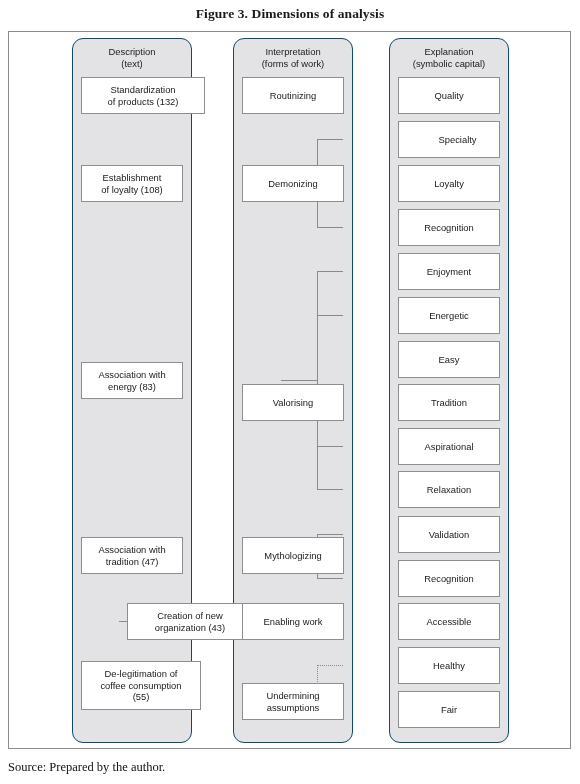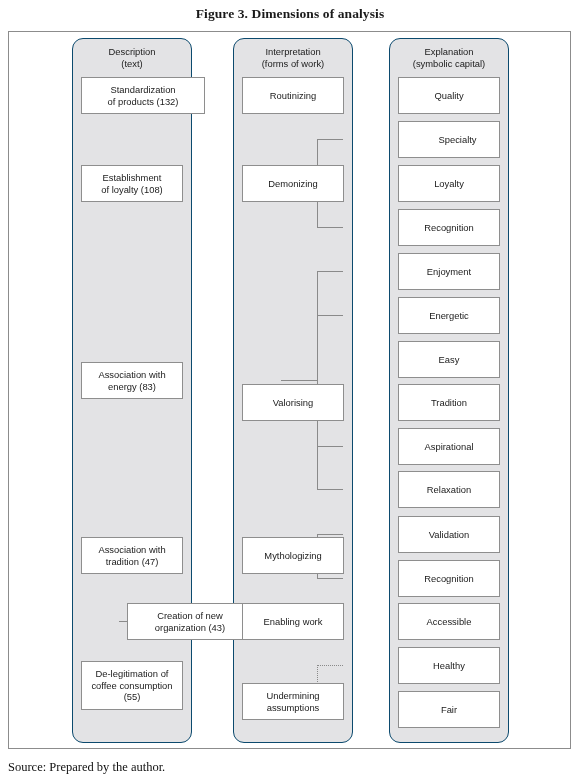--- a/index.html
+++ b/index.html
@@ -184,21 +184,21 @@
     </div>
   </div>
 
   <div class="node" style="left:72px; top:571px; width:126px; height:37px;margin-left:46px;">
     <div>
       <span>Creation of new</span>
       <span>organization (43)</span>
     </div>
   </div>
 
-  <div class="node" style="left:72px; top:629px; width:102px; height:49px;justify-content:center;">
+  <div class="node" style="left:72px; top:629px; width:120px; height:49px;justify-content:center;">
     <div>
       <span>De-legitimation of</span>
       <span>coffee consumption</span>
       <span>(55)</span>
     </div>
   </div>
 
   <div class="node" style="left:233px; top:45px; width:102px; height:37px;">
     <div>
       <span>Routinizing</span>

